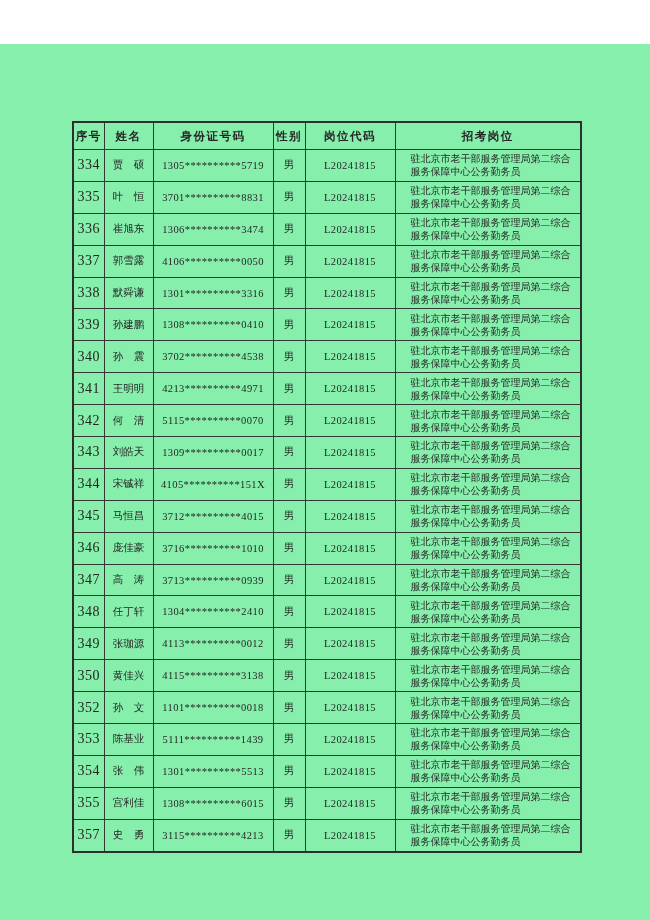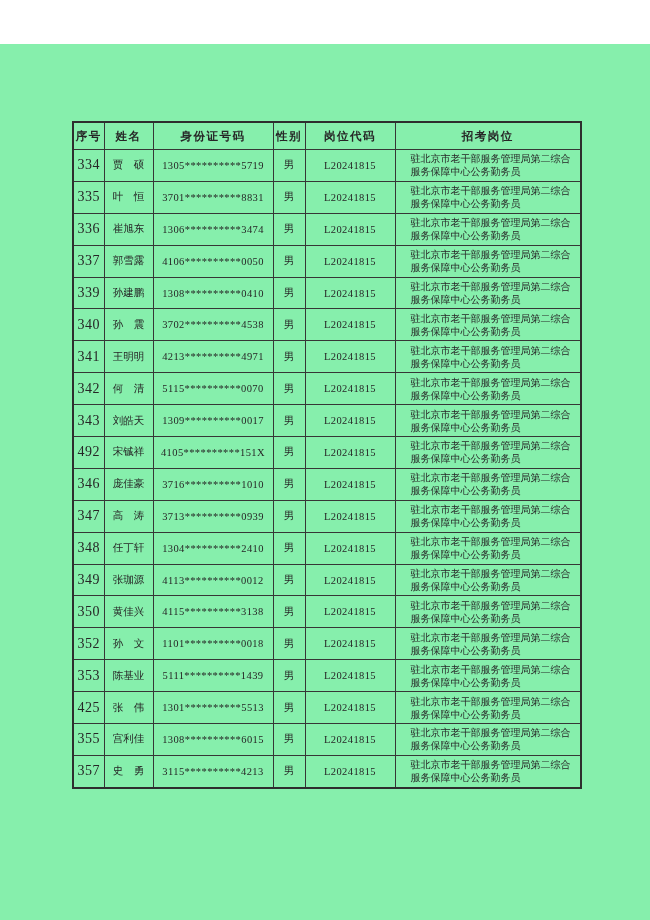--- a/index.html
+++ b/index.html
@@ -128,20 +128,28 @@
         </tr>
         <tr>
           <td class="cell-no">337</td>
           <td class="cell-name">郭雪露</td>
           <td class="cell-id_number">4106**********0050</td>
           <td class="cell-gender">男</td>
           <td class="cell-job_code">L20241815</td>
           <td class="cell-position">驻北京市老干部服务管理局第二综合服务保障中心公务勤务员</td>
         </tr>
         <tr>
+          <td class="cell-no">338</td>
+          <td class="cell-name">默舜谦</td>
+          <td class="cell-id_number">1301**********3316</td>
+          <td class="cell-gender">男</td>
+          <td class="cell-job_code">L20241815</td>
+          <td class="cell-position">驻北京市老干部服务管理局第二综合服务保障中心公务勤务员</td>
+        </tr>
+        <tr>
           <td class="cell-no">339</td>
           <td class="cell-name">孙建鹏</td>
           <td class="cell-id_number">1308**********0410</td>
           <td class="cell-gender">男</td>
           <td class="cell-job_code">L20241815</td>
           <td class="cell-position">驻北京市老干部服务管理局第二综合服务保障中心公务勤务员</td>
         </tr>
         <tr>
           <td class="cell-no">340</td>
           <td class="cell-name"><span class="name-spread">孙震</span></td>
@@ -168,23 +176,31 @@
         </tr>
         <tr>
           <td class="cell-no">343</td>
           <td class="cell-name">刘皓天</td>
           <td class="cell-id_number">1309**********0017</td>
           <td class="cell-gender">男</td>
           <td class="cell-job_code">L20241815</td>
           <td class="cell-position">驻北京市老干部服务管理局第二综合服务保障中心公务勤务员</td>
         </tr>
         <tr>
-          <td class="cell-no">492</td>
+          <td class="cell-no">344</td>
           <td class="cell-name">宋铖祥</td>
           <td class="cell-id_number">4105**********151X</td>
+          <td class="cell-gender">男</td>
+          <td class="cell-job_code">L20241815</td>
+          <td class="cell-position">驻北京市老干部服务管理局第二综合服务保障中心公务勤务员</td>
+        </tr>
+        <tr>
+          <td class="cell-no">345</td>
+          <td class="cell-name">马恒昌</td>
+          <td class="cell-id_number">3712**********4015</td>
           <td class="cell-gender">男</td>
           <td class="cell-job_code">L20241815</td>
           <td class="cell-position">驻北京市老干部服务管理局第二综合服务保障中心公务勤务员</td>
         </tr>
         <tr>
           <td class="cell-no">346</td>
           <td class="cell-name">庞佳豪</td>
           <td class="cell-id_number">3716**********1010</td>
           <td class="cell-gender">男</td>
           <td class="cell-job_code">L20241815</td>
@@ -232,21 +248,21 @@
         </tr>
         <tr>
           <td class="cell-no">353</td>
           <td class="cell-name">陈基业</td>
           <td class="cell-id_number">5111**********1439</td>
           <td class="cell-gender">男</td>
           <td class="cell-job_code">L20241815</td>
           <td class="cell-position">驻北京市老干部服务管理局第二综合服务保障中心公务勤务员</td>
         </tr>
         <tr>
-          <td class="cell-no">425</td>
+          <td class="cell-no">354</td>
           <td class="cell-name"><span class="name-spread">张伟</span></td>
           <td class="cell-id_number">1301**********5513</td>
           <td class="cell-gender">男</td>
           <td class="cell-job_code">L20241815</td>
           <td class="cell-position">驻北京市老干部服务管理局第二综合服务保障中心公务勤务员</td>
         </tr>
         <tr>
           <td class="cell-no">355</td>
           <td class="cell-name">宫利佳</td>
           <td class="cell-id_number">1308**********6015</td>

